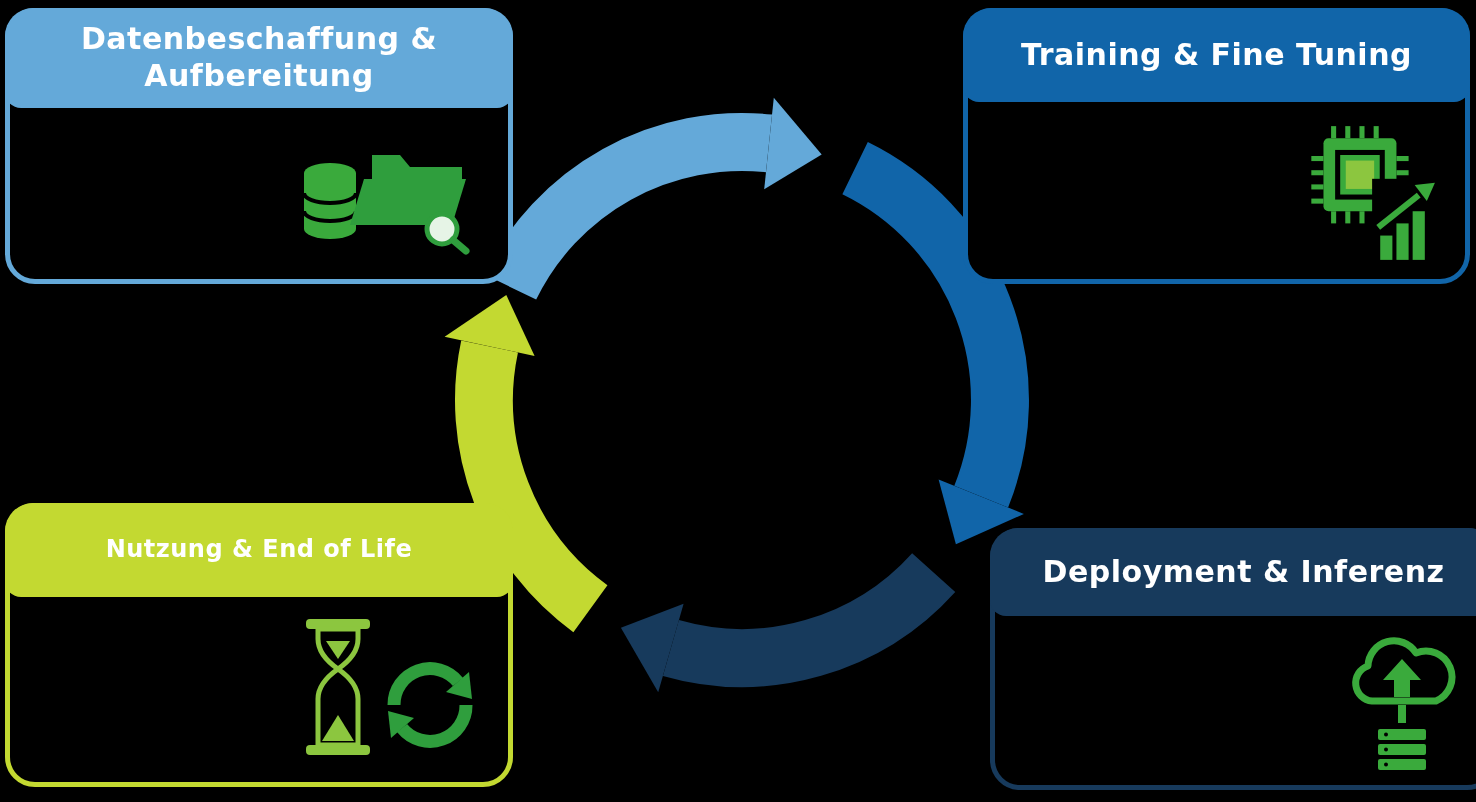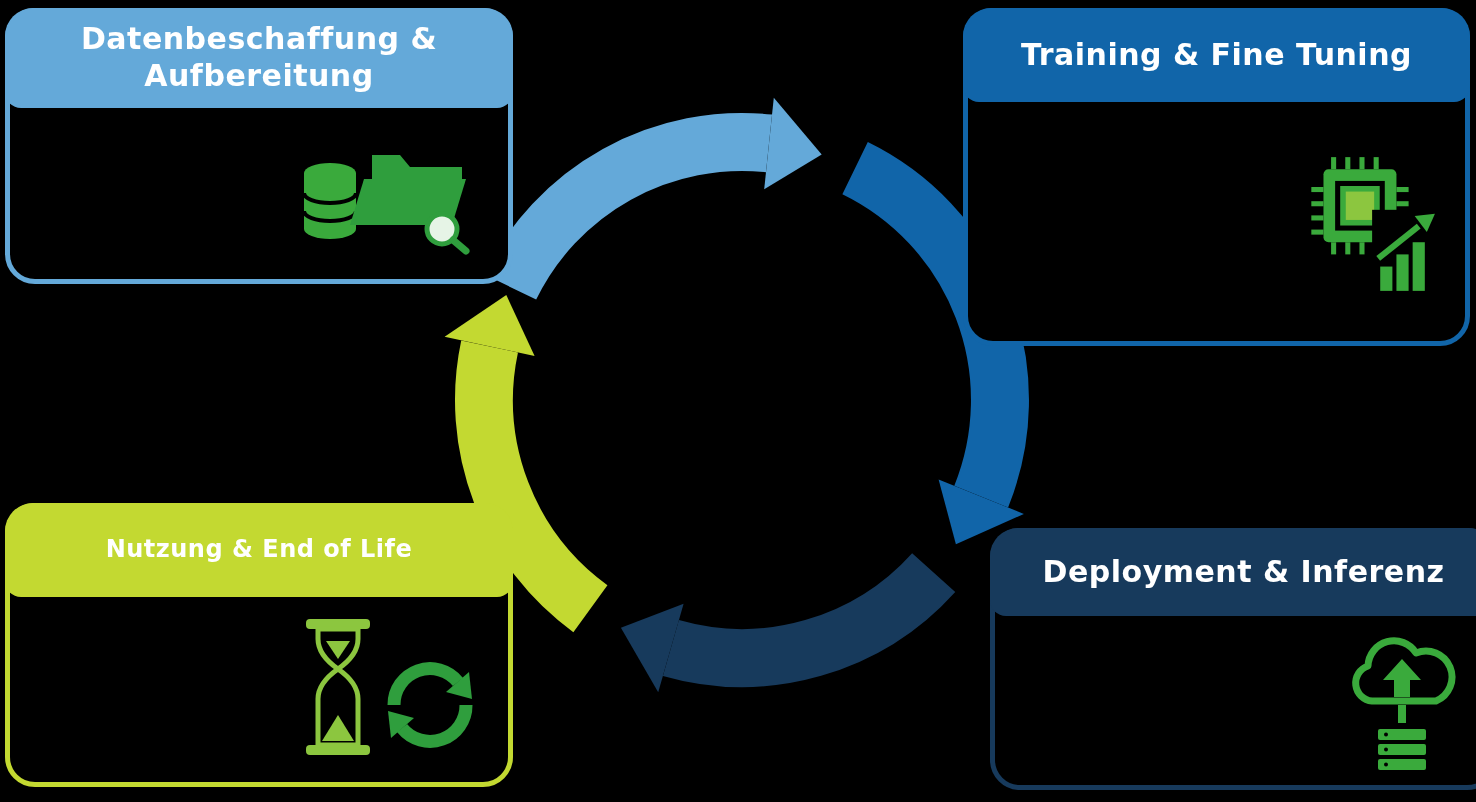--- a/index.html
+++ b/index.html
@@ -15,21 +15,21 @@
                line-height:1.22;letter-spacing:.5px}
   .card-body{position:absolute;left:0;right:0;bottom:0;display:flex;
              align-items:center;justify-content:flex-end}
   .card-title{display:inline-block}
 
   #card-data_acquisition{left:5px;top:8px;width:508px;height:276px}
   #card-data_acquisition .card-header{height:100px;font-size:30px}
   #card-data_acquisition .card-body{top:100px;padding-right:36px}
   #card-data_acquisition .card-title{max-width:400px}
 
-  #card-training{left:963px;top:8px;width:507px;height:338px}
+  #card-training{left:963px;top:8px;width:507px;height:276px}
   #card-training .card-header{height:94px;font-size:30px}
   #card-training .card-body{top:94px;padding-right:26px}
 
   #card-usage_end_of_life{left:5px;top:503px;width:508px;height:284px}
   #card-usage_end_of_life .card-header{height:94px;font-size:24px}
   #card-usage_end_of_life .card-body{top:94px;padding-right:16px}
 
   #card-deployment{left:963px;top:528px;width:507px;height:262px}
   #card-deployment .card-header{height:88px;font-size:30px}
   #card-deployment .card-body{top:88px;padding-right:30px}

